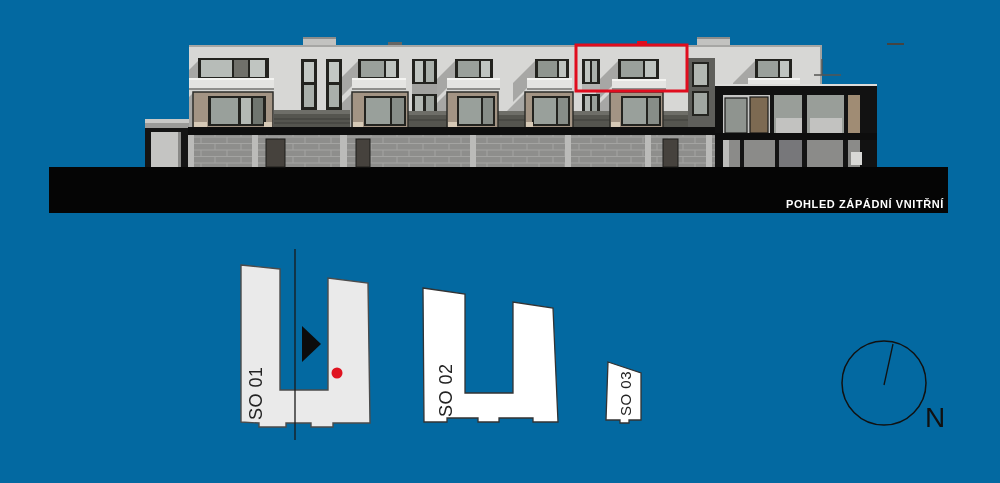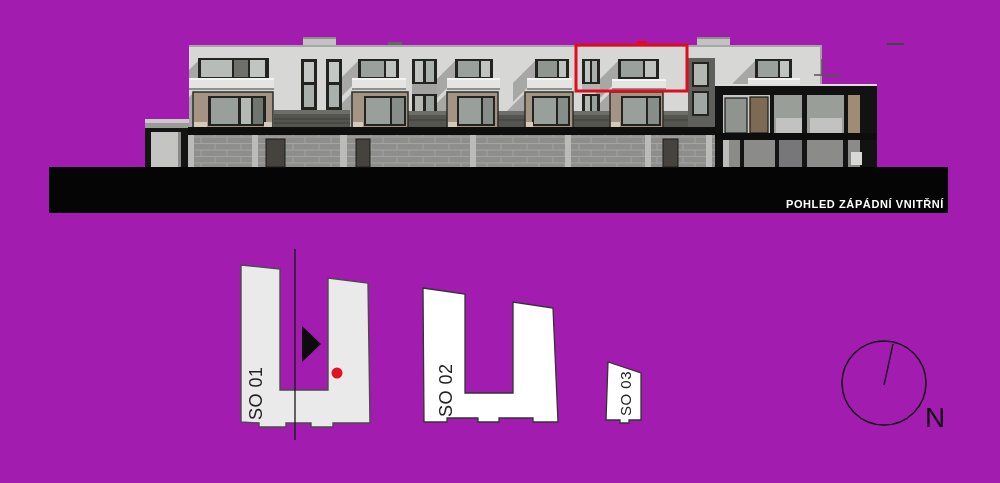--- a/index.html
+++ b/index.html
@@ -1,19 +1,19 @@
 <!DOCTYPE html>
 <html><head>
 <meta charset="utf-8">
 <style>
   html,body{margin:0;padding:0;background:#ffffff;}
   .stage{
     position:relative;
     width:1000px;height:483px;
-    background:#a21caf;
+    background:#0369a1;
     font-family:"Liberation Sans", sans-serif;
     overflow:hidden;
   }
   svg{display:block;}
   .caption-text{
     font-family:"Liberation Sans", sans-serif;
     font-weight:bold;
     font-size:11px;
     letter-spacing:.6px;
     fill:#ffffff;

